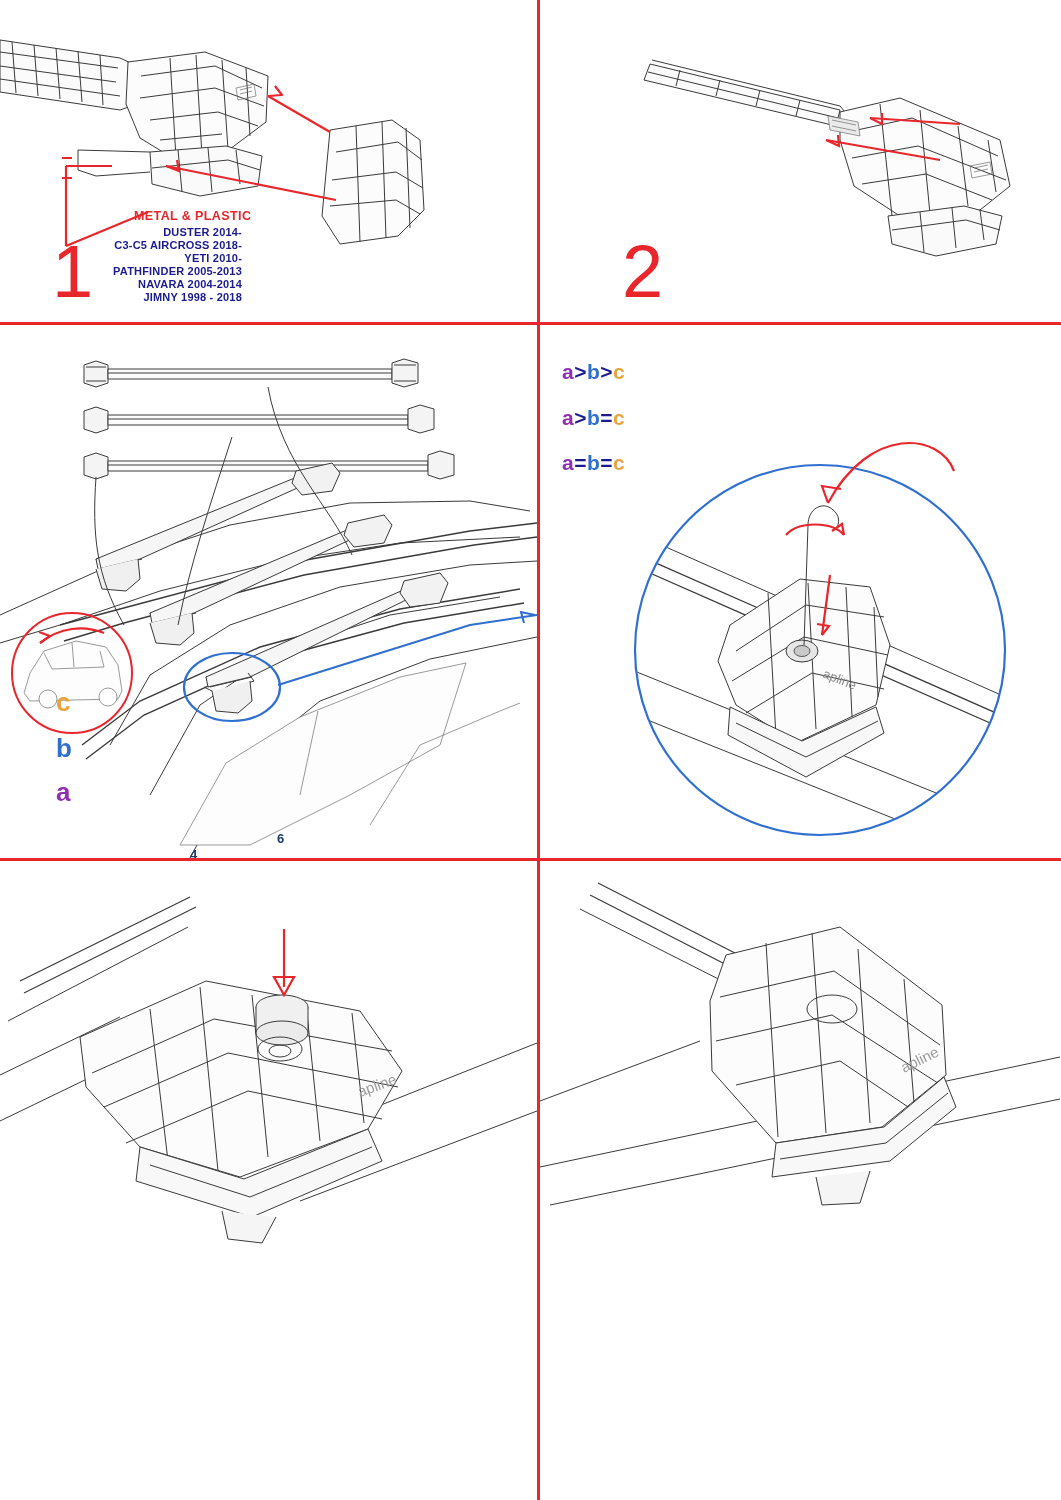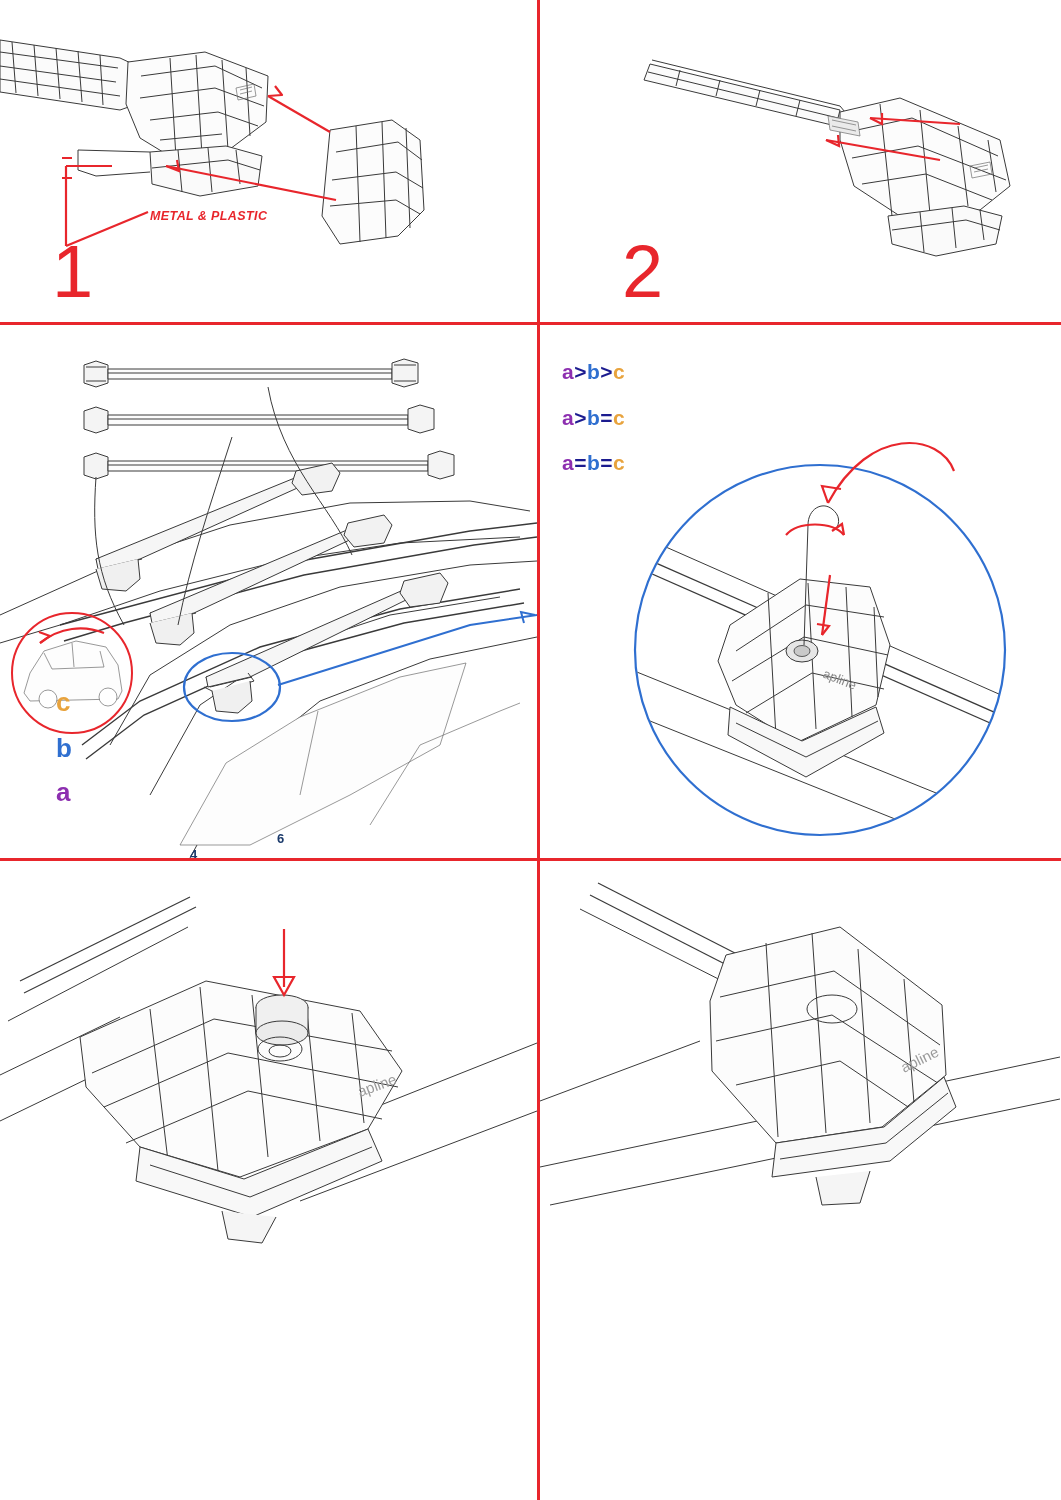--- a/index.html
+++ b/index.html
@@ -162,21 +162,29 @@
         <path d="M330 132 L268 96"></path>
         <path d="M268 96 l14 -1 l-7 -9" stroke-linejoin="round"></path>
         <path d="M336 200 L166 166"></path>
         <path d="M166 166 l13 5 l-2 -11"></path>
         <path d="M66 166 L66 246"></path>
         <path d="M66 166 L112 166"></path>
         <path d="M148 212 L66 246"></path>
       </g>
       <path class="red-arrow" d="M62 158 L72 158 M62 178 L72 178"></path>
     </svg>
-    <div class="metal-title" style="left:150px;top:209px;font-style:italic;">METAL &amp; PLASTIC</div>
+    <div class="metal-title" style="left:134px;top:209px;">METAL &amp; PLASTIC</div>
+    <div class="metal-list" style="left:88px;top:226px;width:154px;">
+      <div>DUSTER 2014-</div>
+      <div>C3-C5 AIRCROSS 2018-</div>
+      <div>YETI 2010-</div>
+      <div>PATHFINDER 2005-2013</div>
+      <div>NAVARA 2004-2014</div>
+      <div>JIMNY 1998 - 2018</div>
+    </div>
     <div class="stepnum" style="left:52px;top:242px;">1</div>
   </div>
 
   <div class="panel p2">
     <svg width="521" height="322" viewBox="0 0 521 322">
 
       <g class="ln">
         <path d="M110 64 L300 110 L296 126 L104 80 Z" fill="#fbfbfb"></path>
         <path d="M108 72 L298 118"></path>
         <path d="M112 60 L300 106 L310 118 L300 126"></path>

